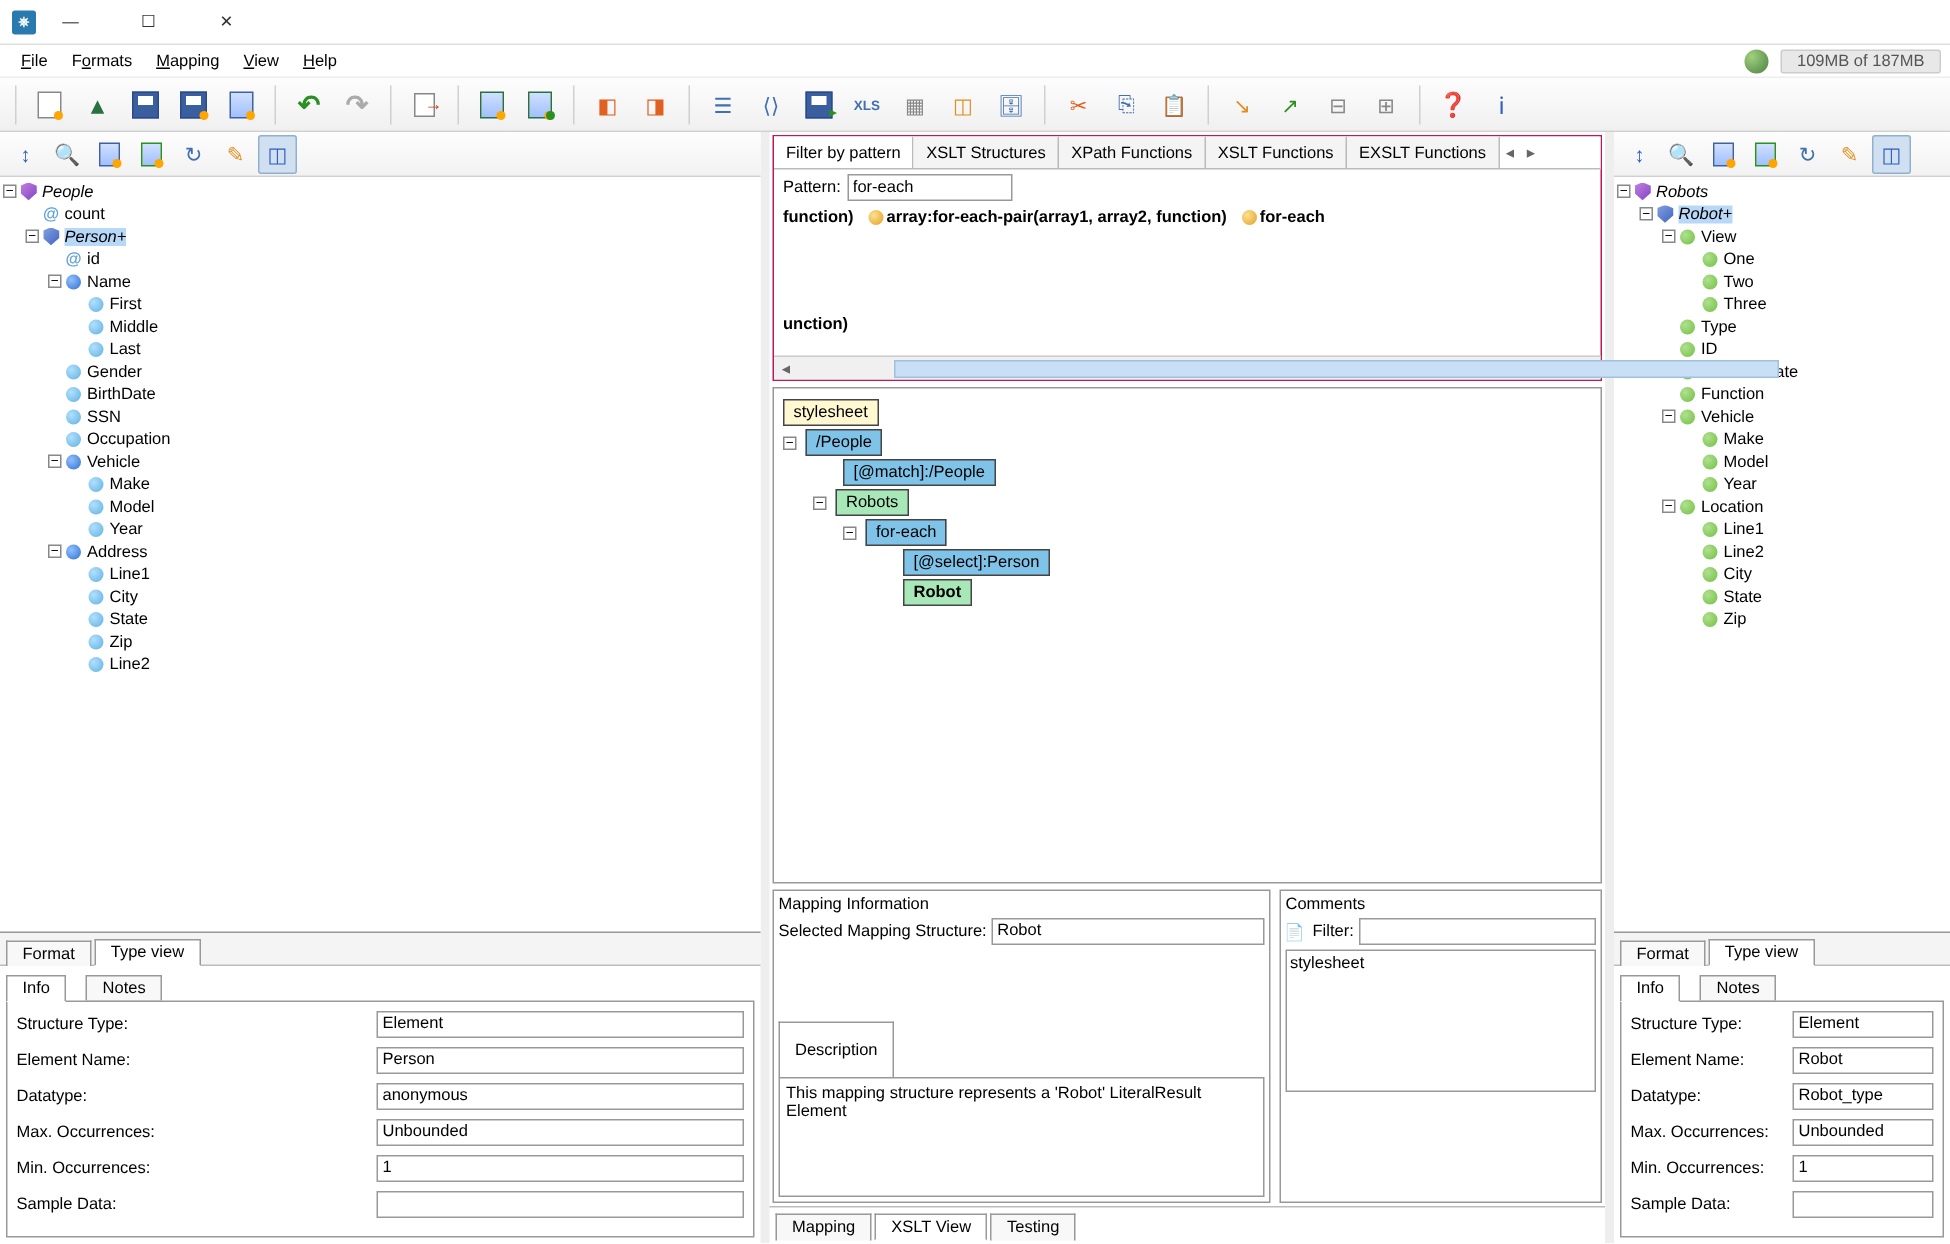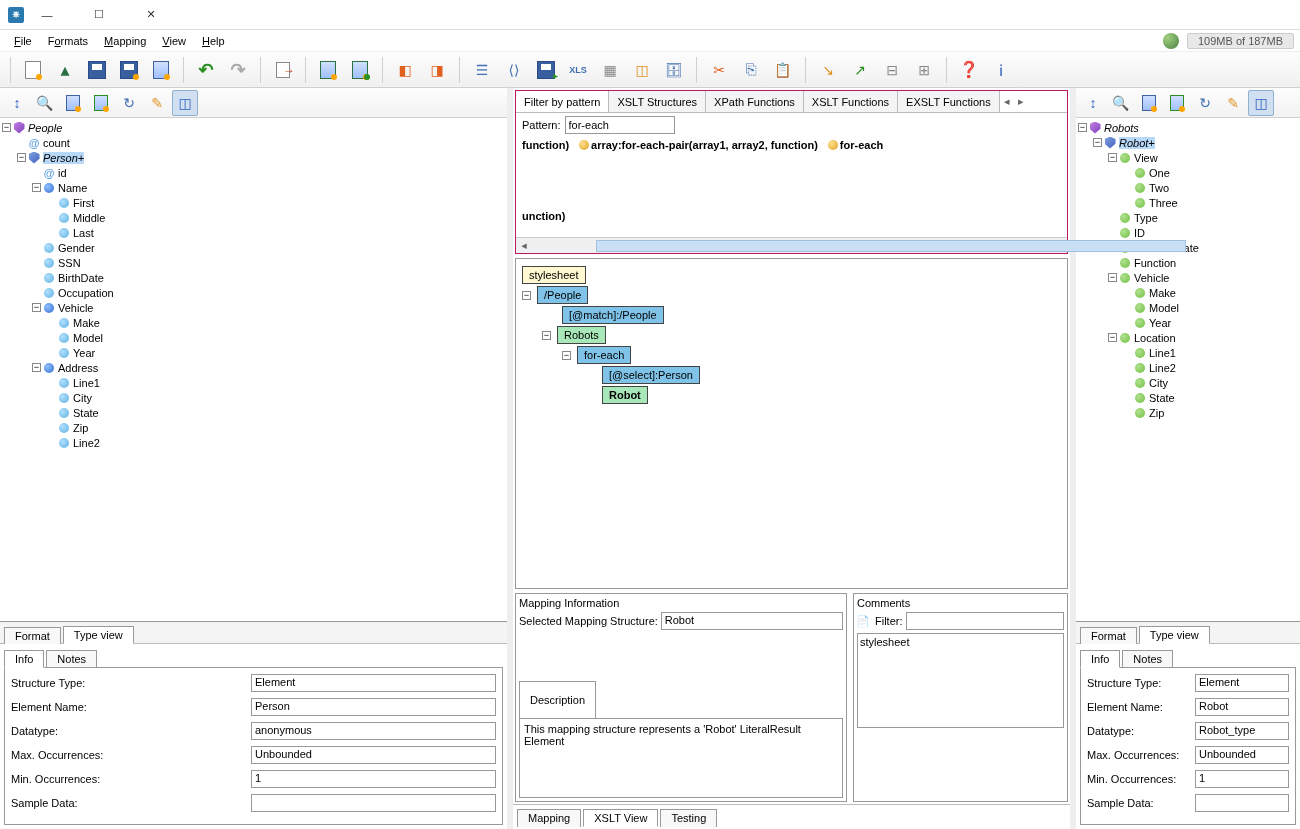--- a/index.html
+++ b/index.html
@@ -51,21 +51,21 @@
 .dot-cyan { width:10px; height:10px; border-radius:50%; background:radial-gradient(circle at 35% 35%,#b0e0ff,#60b0e0); }
 .dot-green { width:10px; height:10px; border-radius:50%; background:radial-gradient(circle at 35% 35%,#b0e090,#70c040); }
 .selected { background:#b8d8f8; }
 .italic { font-style:italic; }
 
 .bottom-tabs { display:flex; border-top:1px solid #999; background:#f4f4f4; height:22px; align-items:flex-end; padding-left:4px; }
 .btab { padding:2px 10px; border:1px solid #999; border-bottom:none; background:#f8f8f8; margin-right:2px; cursor:pointer; font-size:11px; position:relative; bottom:-1px; }
 .btab.active { background:#fff; border-bottom:1px solid #fff; }
 
 .info-tabs { display:flex; padding:6px 4px 0 4px; border-top:1px solid #bbb; }
-.itab { padding:2px 10px; border:1px solid #999; background:#f8f8f8; margin-right:2px; cursor:pointer; }
+.itab { padding:2px 10px; border:1px solid #999; background:#f8f8f8; margin-right:13px; cursor:pointer; }
 .itab.active { background:#fff; border-bottom:1px solid #fff; position:relative; z-index:1; }
 .info-body { border:1px solid #999; margin:0 4px 4px 4px; padding:6px; background:#fff; }
 .info-row { display:flex; align-items:center; margin-bottom:6px; }
 .info-row label { width:240px; }
 .info-row .val { flex:1; border:1px solid #999; padding:1px 3px; background:#fff; height:18px; }
 .right-panel .info-row label { width:108px; font-size:11px; }
 
 
 .filter-tabs-row { display:flex; border:1px solid #999; margin:2px; background:#fff; height:22px; align-items:center; overflow:hidden; }
 .filter-tab { padding:2px 8px; border-right:1px solid #bbb; cursor:pointer; white-space:nowrap; background:#f4f4f4; height:100%; display:flex; align-items:center; }
@@ -329,28 +329,28 @@
           <span class="ticon">
             <span class="dot-cyan"></span>
           </span>
           <span>Gender</span>
         </div>
       <div class="tree-node" style="padding-left:30px">
           <span class="nexp"></span>
           <span class="ticon">
             <span class="dot-cyan"></span>
           </span>
+          <span>BirthDate</span>
+        </div>
+      <div class="tree-node" style="padding-left:30px">
+          <span class="nexp"></span>
+          <span class="ticon">
+            <span class="dot-cyan"></span>
+          </span>
           <span>SSN</span>
-        </div>
-      <div class="tree-node" style="padding-left:30px">
-          <span class="nexp"></span>
-          <span class="ticon">
-            <span class="dot-cyan"></span>
-          </span>
-          <span>BirthDate</span>
         </div>
       <div class="tree-node" style="padding-left:30px">
           <span class="nexp"></span>
           <span class="ticon">
             <span class="dot-cyan"></span>
           </span>
           <span>Occupation</span>
         </div>
       <div class="tree-node" style="padding-left:30px">
           <span class="exp">−</span>

